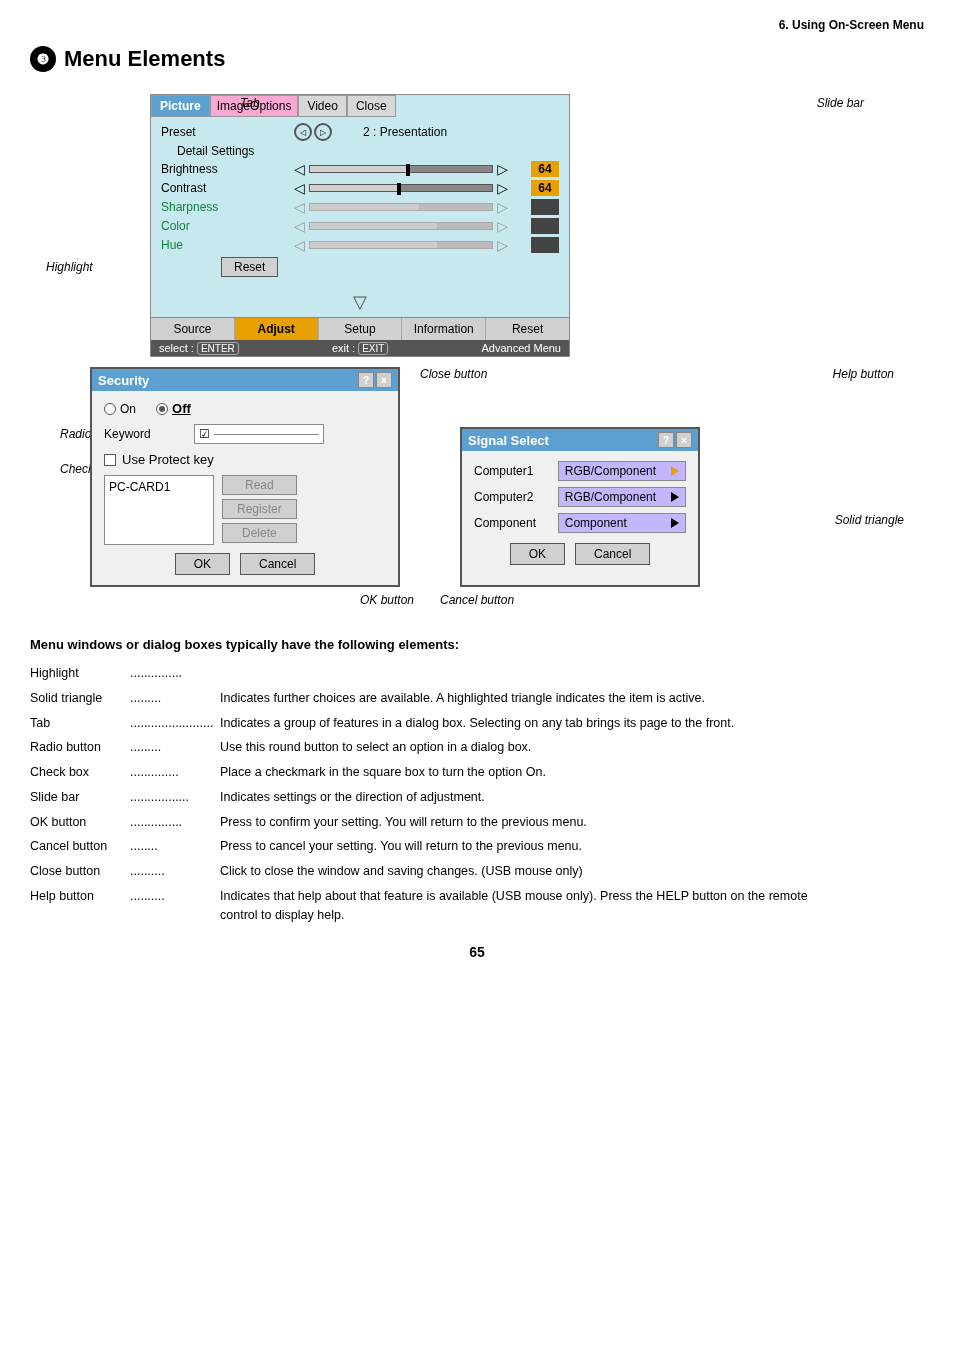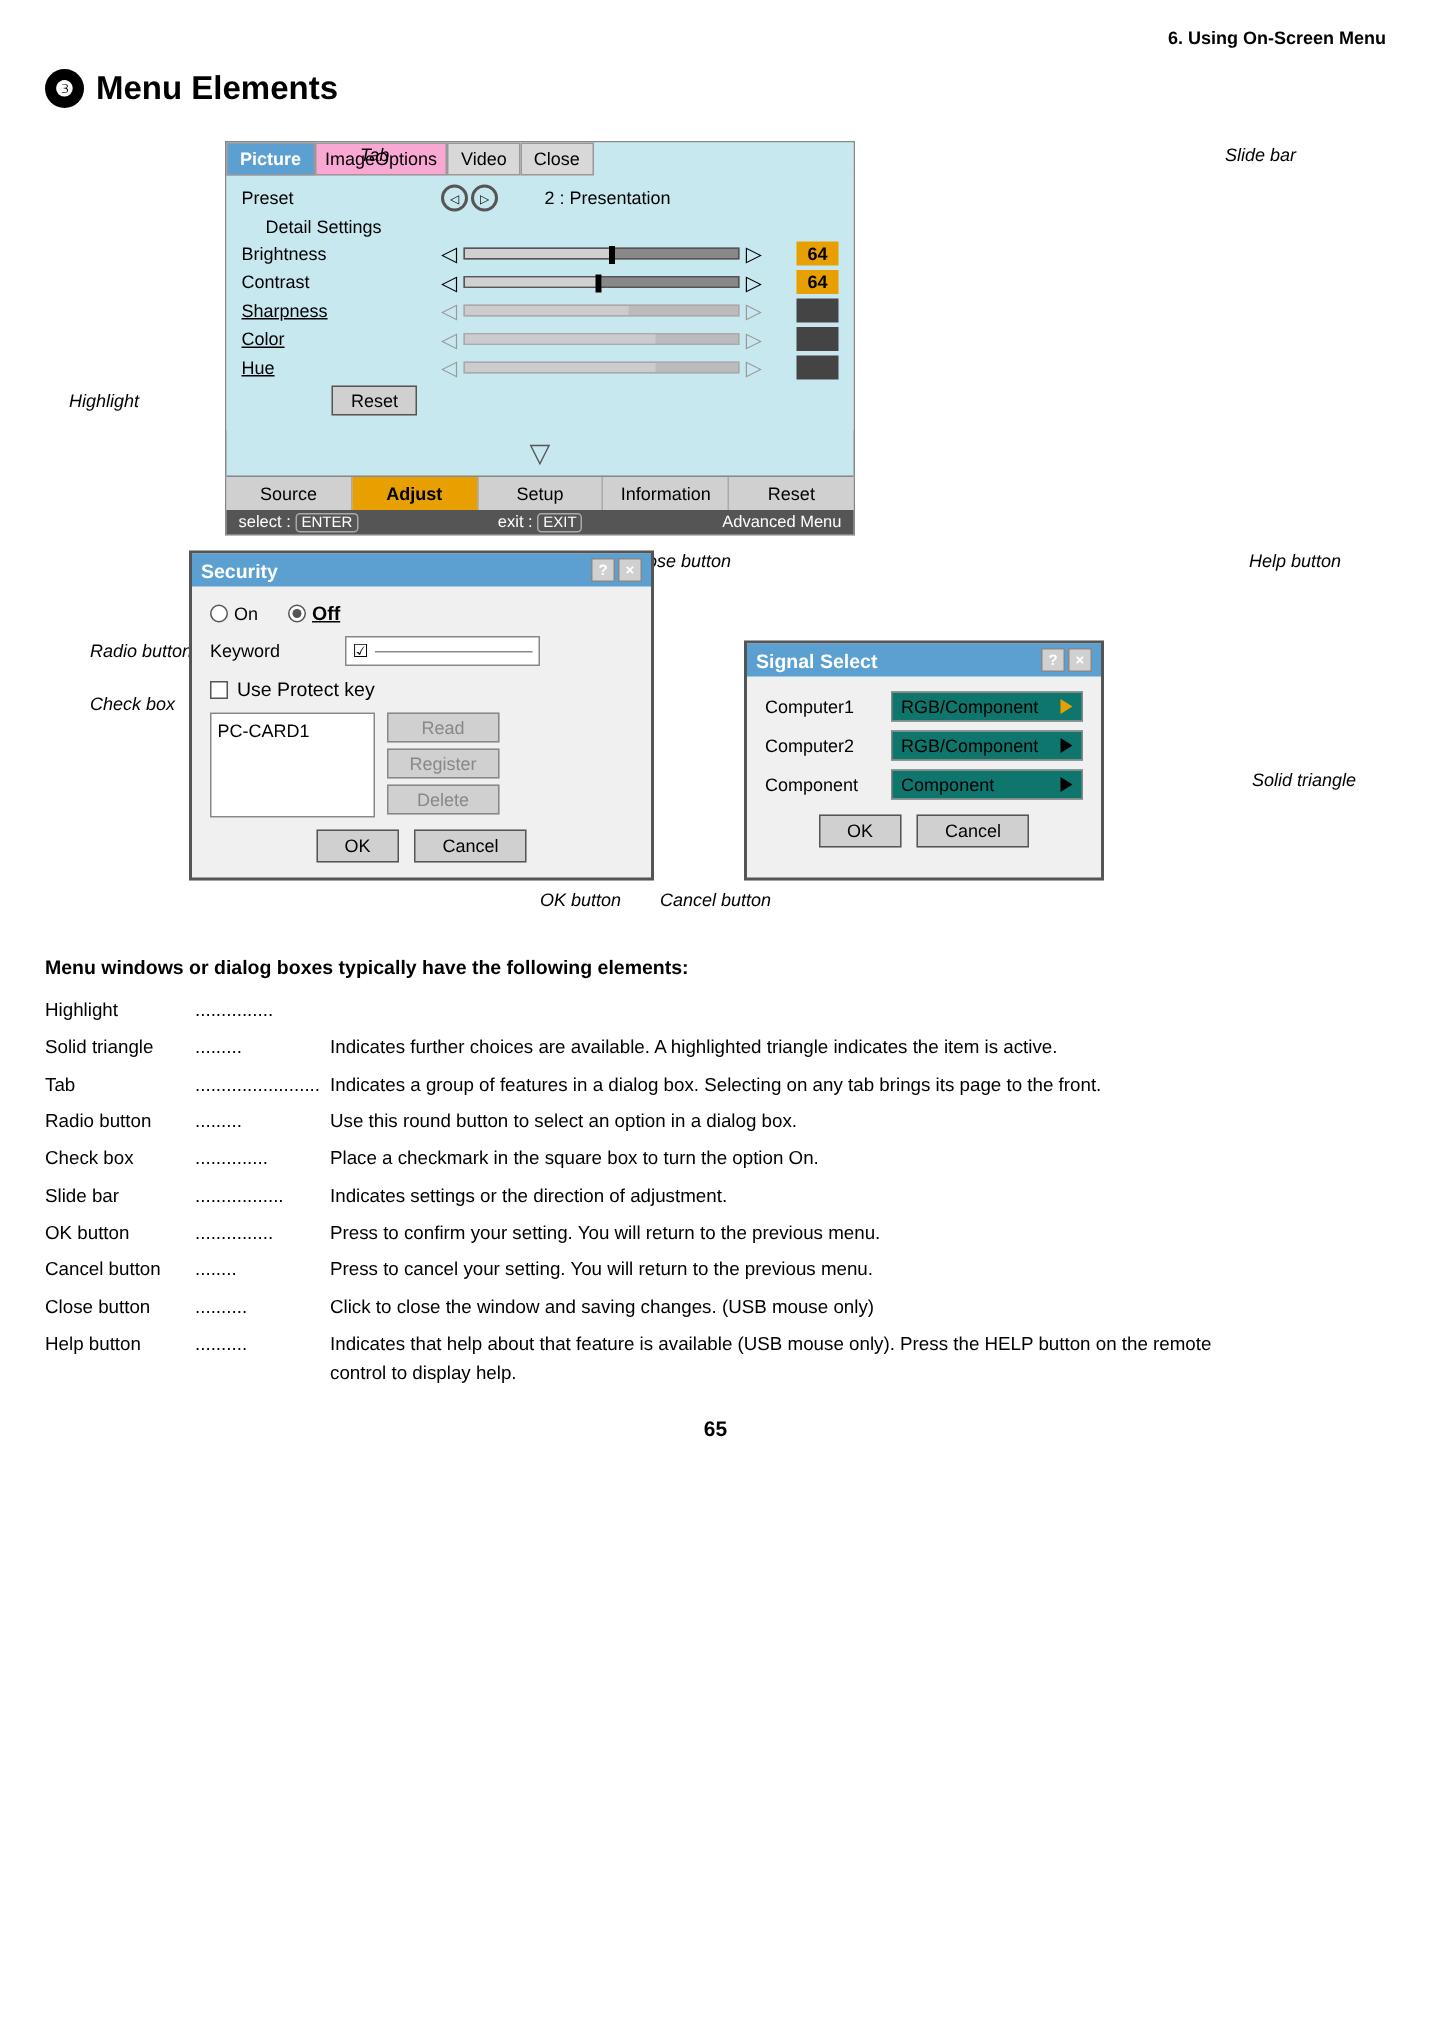--- a/index.html
+++ b/index.html
@@ -109,21 +109,21 @@
       display: flex;
       align-items: center;
       margin-bottom: 3px;
       font-size: 12px;
       gap: 23px;
     }
     .osd-label {
       width: 110px;
       font-size: 12px;
     }
-    .osd-label.gray { color: #000000; text-decoration: underline; }
+    .osd-label.gray { color: #15803d; }
     .osd-slider-area {
       display: flex;
       align-items: center;
       flex: 1;
     }
     .osd-arrow-left {
       font-size: 14px;
       margin-right: 4px;
     }
     .osd-slider {
@@ -396,21 +396,21 @@
       align-items: center;
       margin-bottom: 6px;
       font-size: 12px;
     }
     .signal-label {
       width: 85px;
       font-size: 12px;
     }
     .signal-select-box {
       border: 1px solid #888;
-      background: #0f766e;
+      background: #c4b5fd;
       padding: 2px 6px;
       font-size: 12px;
       display: flex;
       align-items: center;
       justify-content: space-between;
       width: 130px;
     }
     .signal-triangle {
       width: 0;
       height: 0;
@@ -607,21 +607,21 @@
   <div style="position:absolute; left:390px; top:0px; font-style:italic; font-size:12px;">Close button</div>
 
   <div style="position:absolute; right:30px; top:0px; font-style:italic; font-size:12px;">Help button</div>
 
   <div style="position:absolute; left:330px; bottom:-20px; font-style:italic; font-size:12px;">OK button</div>
 
   <div style="position:absolute; left:410px; bottom:-20px; font-style:italic; font-size:12px;">Cancel button</div>
 
   <div style="position:absolute; right:20px; bottom:60px; font-style:italic; font-size:12px;">Solid triangle</div>
 
-  <div style="display:flex; gap:60px; margin-left:96px;">
+  <div style="display:flex; gap:60px; margin-left:60px;">
 
     <div class="security-dialog">
       <div class="dialog-titlebar">
         <span>Security</span>
         <div class="dialog-titlebar-buttons">
           <div class="dialog-title-btn">?</div>
           <div class="dialog-title-btn">×</div>
         </div>
       </div>
       <div class="dialog-body">

